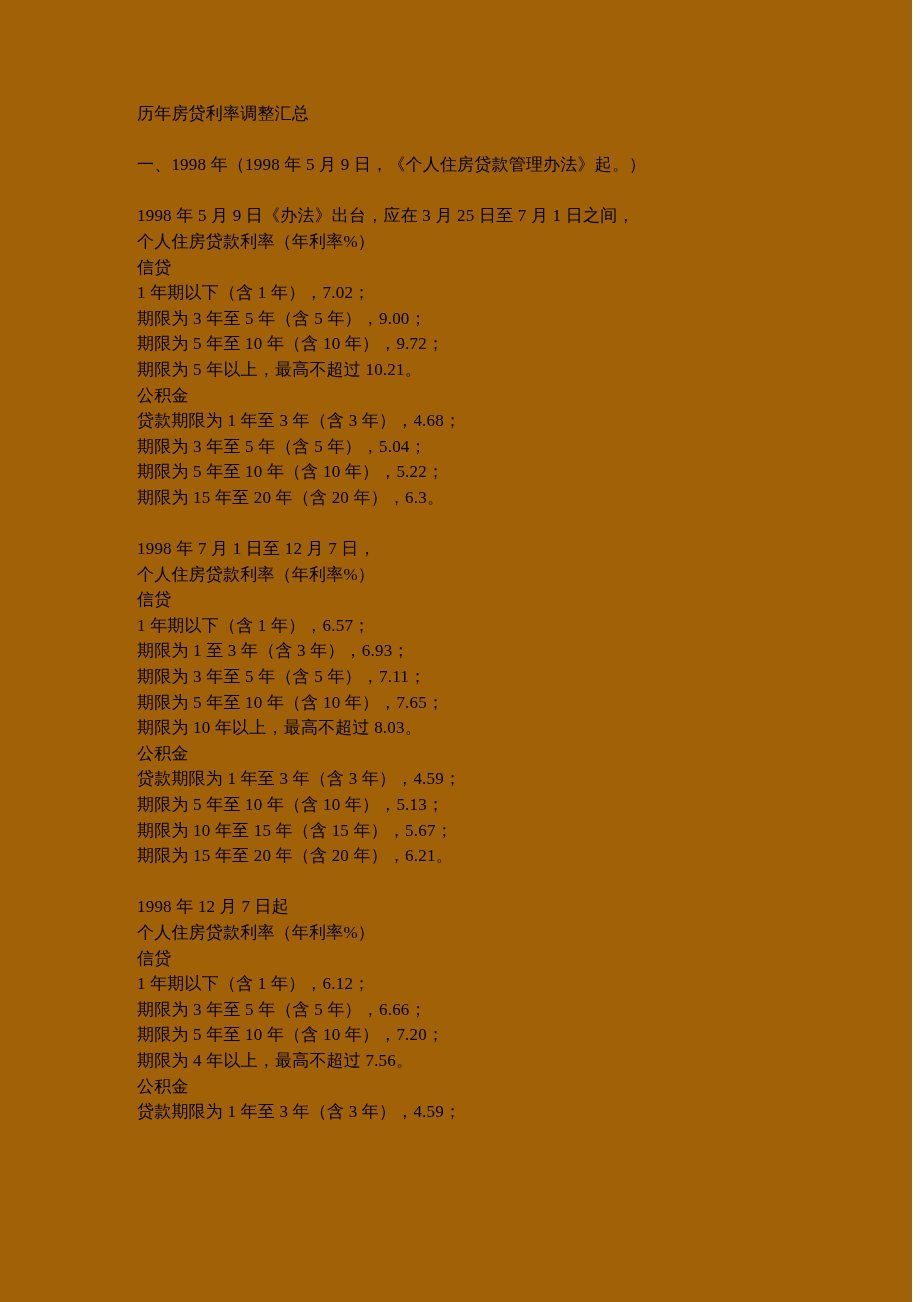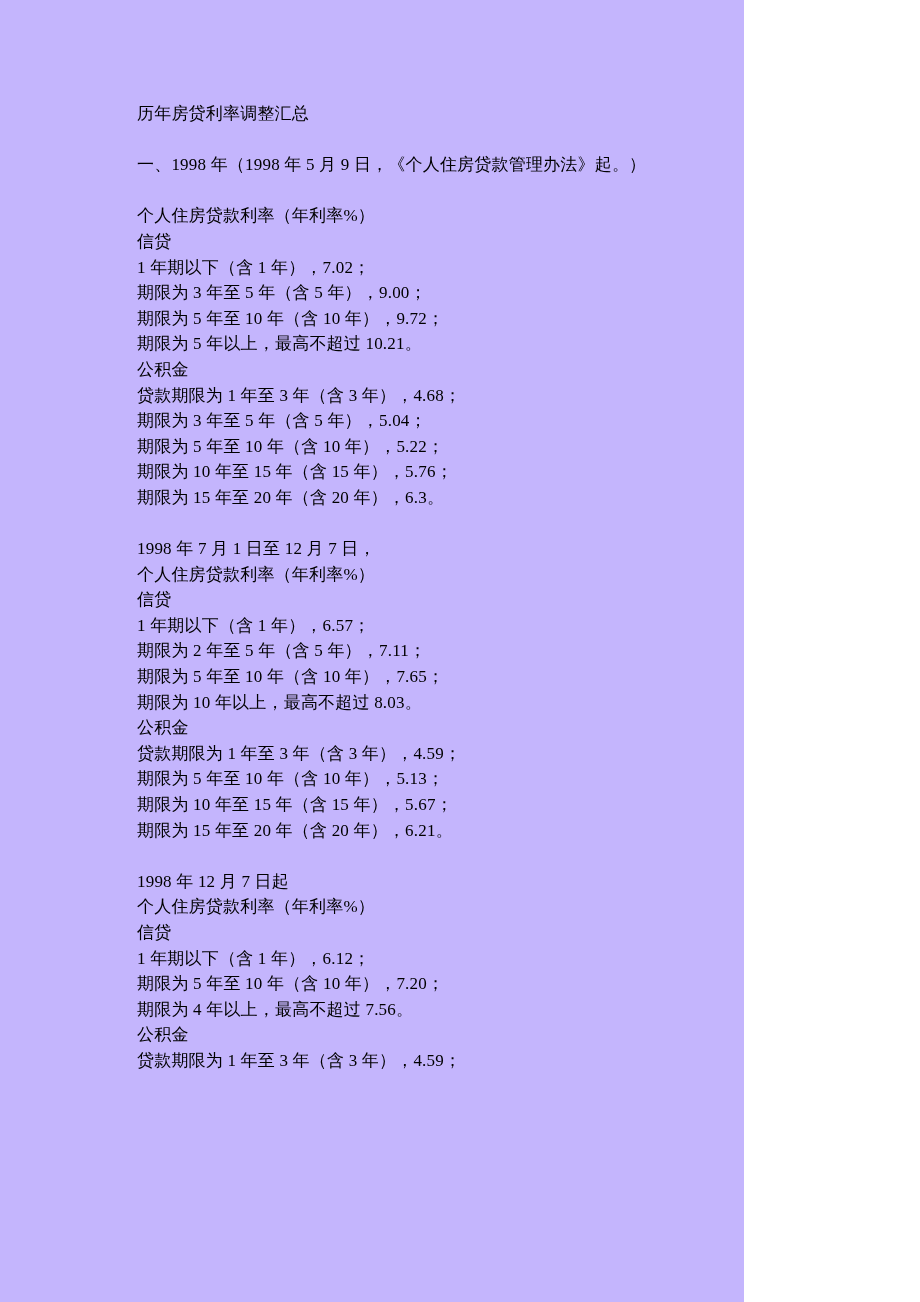--- a/index.html
+++ b/index.html
@@ -2,23 +2,23 @@
 <html><head>
 <meta charset="utf-8">
 <style>
   html, body {
     margin: 0;
     padding: 0;
     background: #ffffff;
   }
   .page {
     position: relative;
-    width: 744px;
+    width: 912px;
     height: 1302px;
-    background: #c4b5fd;
+    background: #a16207;
     overflow: hidden;
   }
   .content {
     position: absolute;
     left: 137px;
     top: 101px;
     right: 70px;
     color: #000000;
     font-family: "Liberation Serif", "DejaVu Serif", serif;
     font-size: 17px;
@@ -43,52 +43,54 @@
 </style>
 </head>
 <body>
 
 <div class="page">
   <div class="content">
     <div class="doc-title">历年房贷利率调整汇总</div>
     <div class="section-heading">一、1998 年（1998 年 5 月 9 日，《个人住房贷款管理办法》起。）</div>
     <div>
         <div class="block">
+          <div class="line">1998 年 5 月 9 日《办法》出台，应在 3 月 25 日至 7 月 1 日之间，</div>
           <div class="line">个人住房贷款利率（年利率%）</div>
           <div class="line">信贷</div>
           <div class="line">1 年期以下（含 1 年），7.02；</div>
           <div class="line">期限为 3 年至 5 年（含 5 年），9.00；</div>
           <div class="line">期限为 5 年至 10 年（含 10 年），9.72；</div>
           <div class="line">期限为 5 年以上，最高不超过 10.21。</div>
           <div class="line">公积金</div>
           <div class="line">贷款期限为 1 年至 3 年（含 3 年），4.68；</div>
           <div class="line">期限为 3 年至 5 年（含 5 年），5.04；</div>
           <div class="line">期限为 5 年至 10 年（含 10 年），5.22；</div>
-          <div class="line">期限为 10 年至 15 年（含 15 年），5.76；</div>
           <div class="line">期限为 15 年至 20 年（含 20 年），6.3。</div>
         </div>
         <div class="block">
           <div class="line">1998 年 7 月 1 日至 12 月 7 日，</div>
           <div class="line">个人住房贷款利率（年利率%）</div>
           <div class="line">信贷</div>
           <div class="line">1 年期以下（含 1 年），6.57；</div>
-          <div class="line">期限为 2 年至 5 年（含 5 年），7.11；</div>
+          <div class="line">期限为 1 至 3 年（含 3 年），6.93；</div>
+          <div class="line">期限为 3 年至 5 年（含 5 年），7.11；</div>
           <div class="line">期限为 5 年至 10 年（含 10 年），7.65；</div>
           <div class="line">期限为 10 年以上，最高不超过 8.03。</div>
           <div class="line">公积金</div>
           <div class="line">贷款期限为 1 年至 3 年（含 3 年），4.59；</div>
           <div class="line">期限为 5 年至 10 年（含 10 年），5.13；</div>
           <div class="line">期限为 10 年至 15 年（含 15 年），5.67；</div>
           <div class="line">期限为 15 年至 20 年（含 20 年），6.21。</div>
         </div>
         <div class="block">
           <div class="line">1998 年 12 月 7 日起</div>
           <div class="line">个人住房贷款利率（年利率%）</div>
           <div class="line">信贷</div>
           <div class="line">1 年期以下（含 1 年），6.12；</div>
+          <div class="line">期限为 3 年至 5 年（含 5 年），6.66；</div>
           <div class="line">期限为 5 年至 10 年（含 10 年），7.20；</div>
           <div class="line">期限为 4 年以上，最高不超过 7.56。</div>
           <div class="line">公积金</div>
           <div class="line">贷款期限为 1 年至 3 年（含 3 年），4.59；</div>
         </div>
       </div>
   </div>
 </div>
 
 </body></html>

